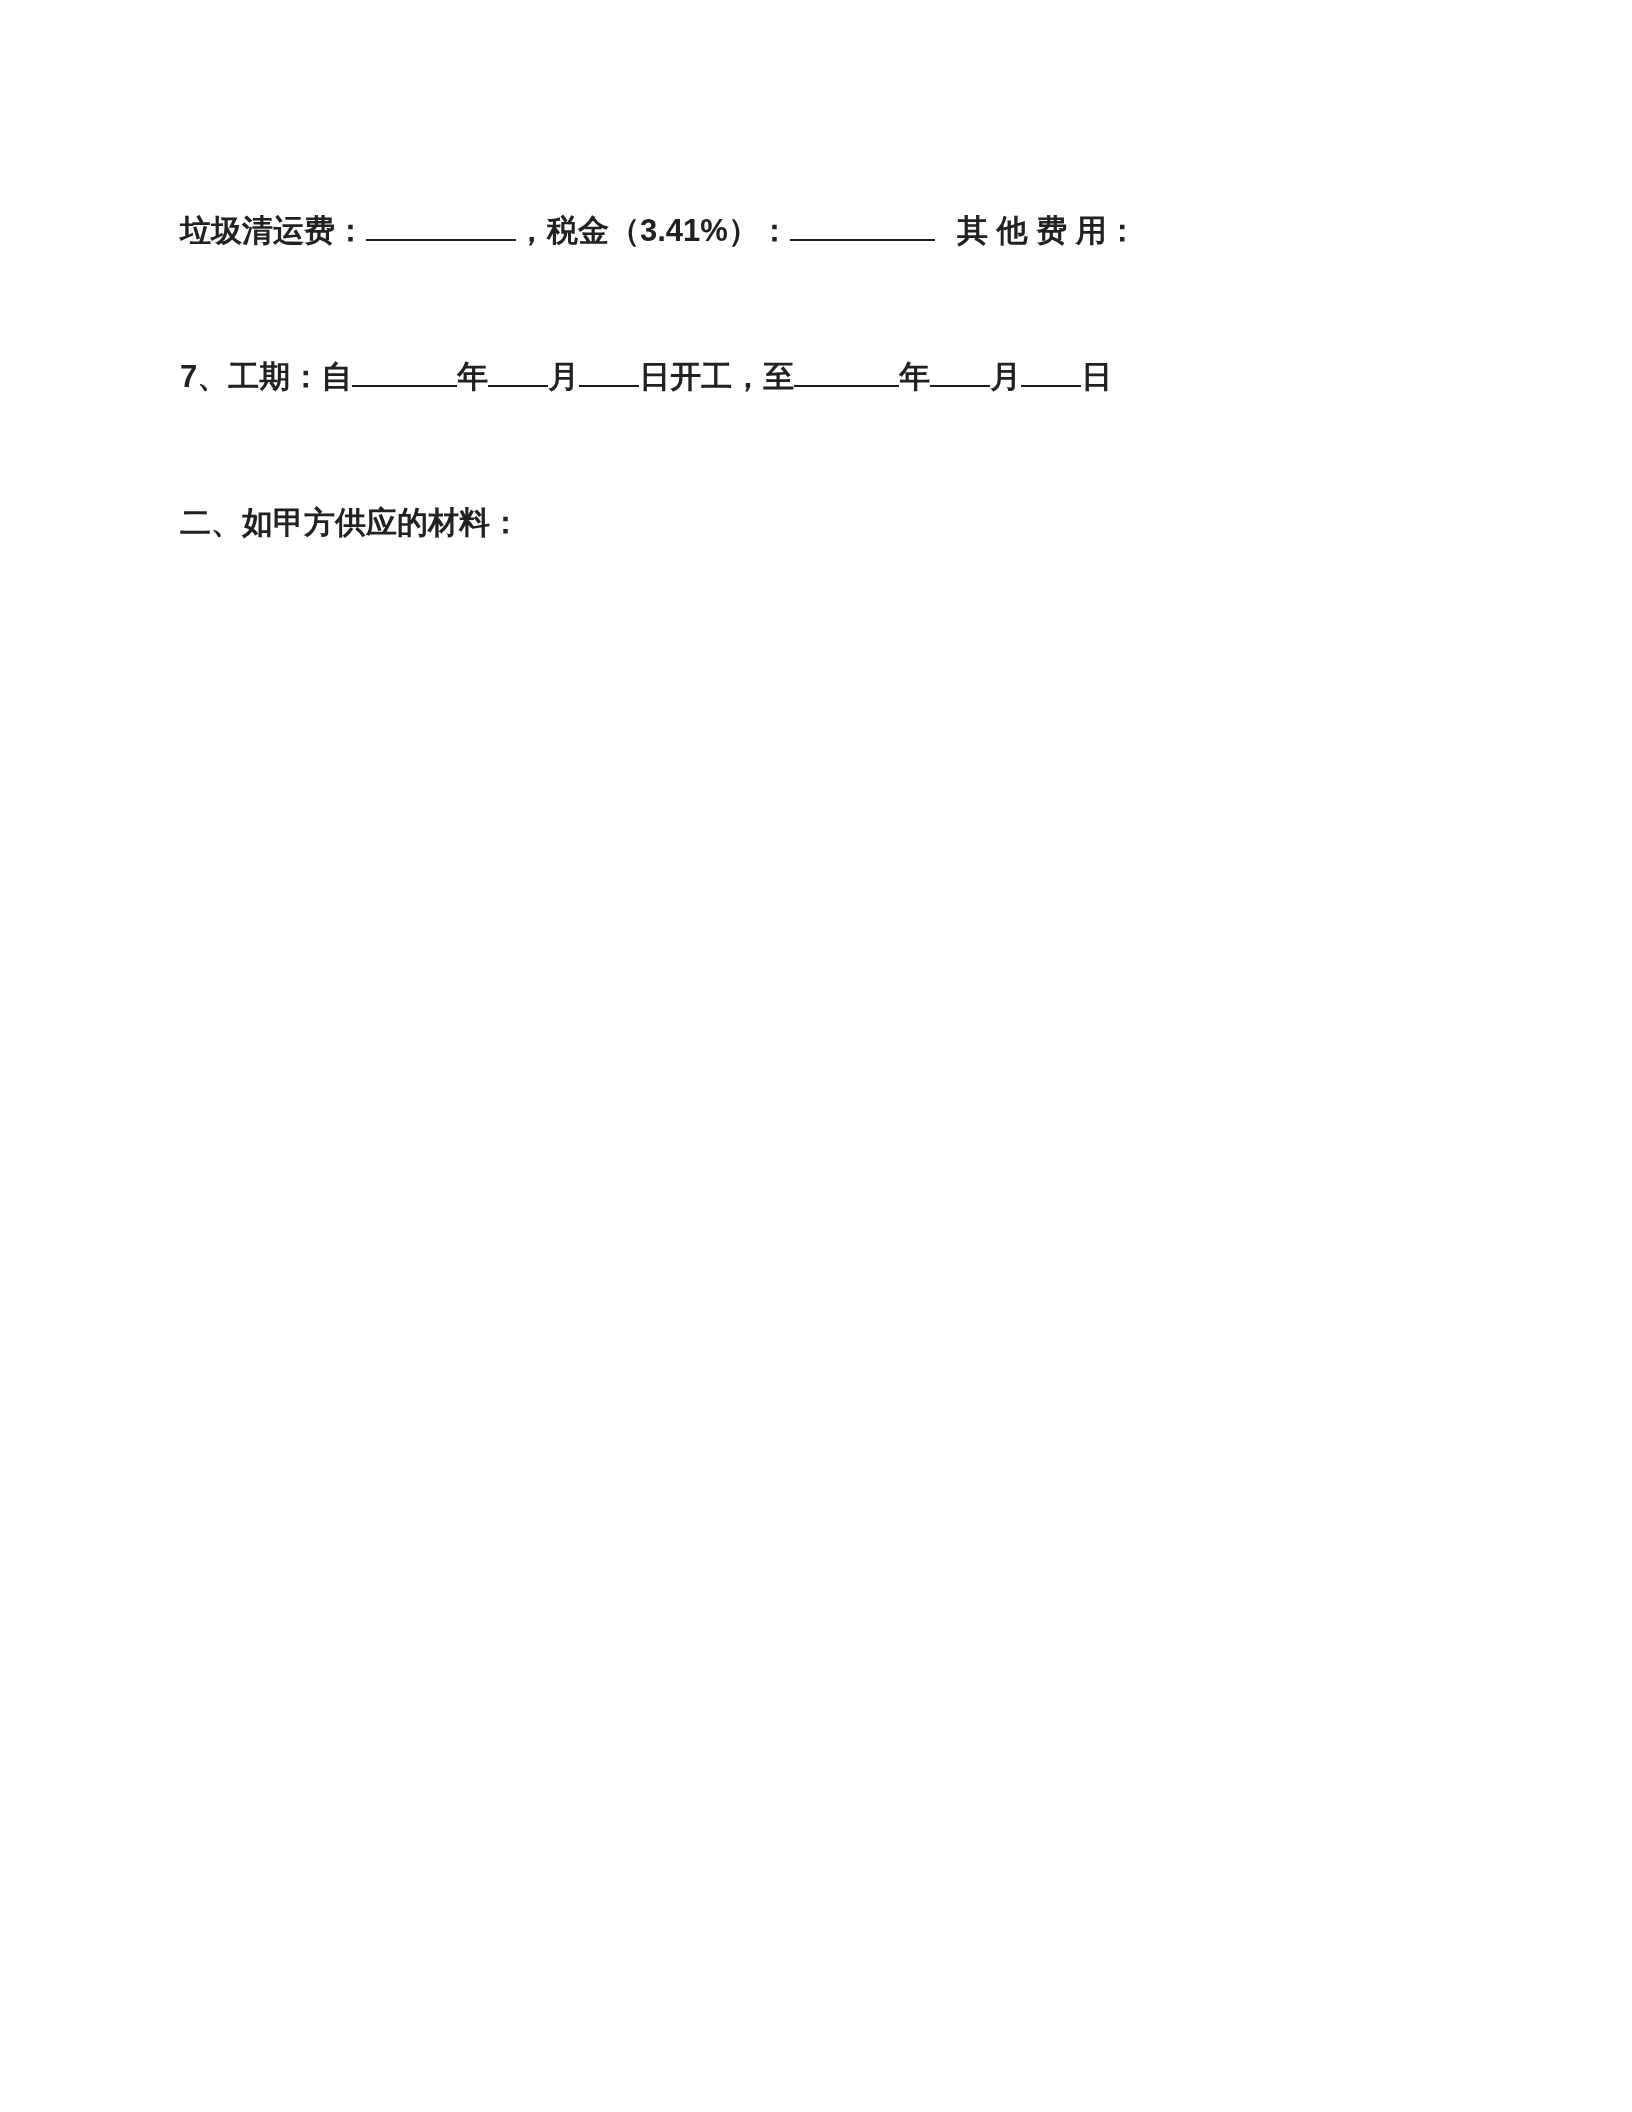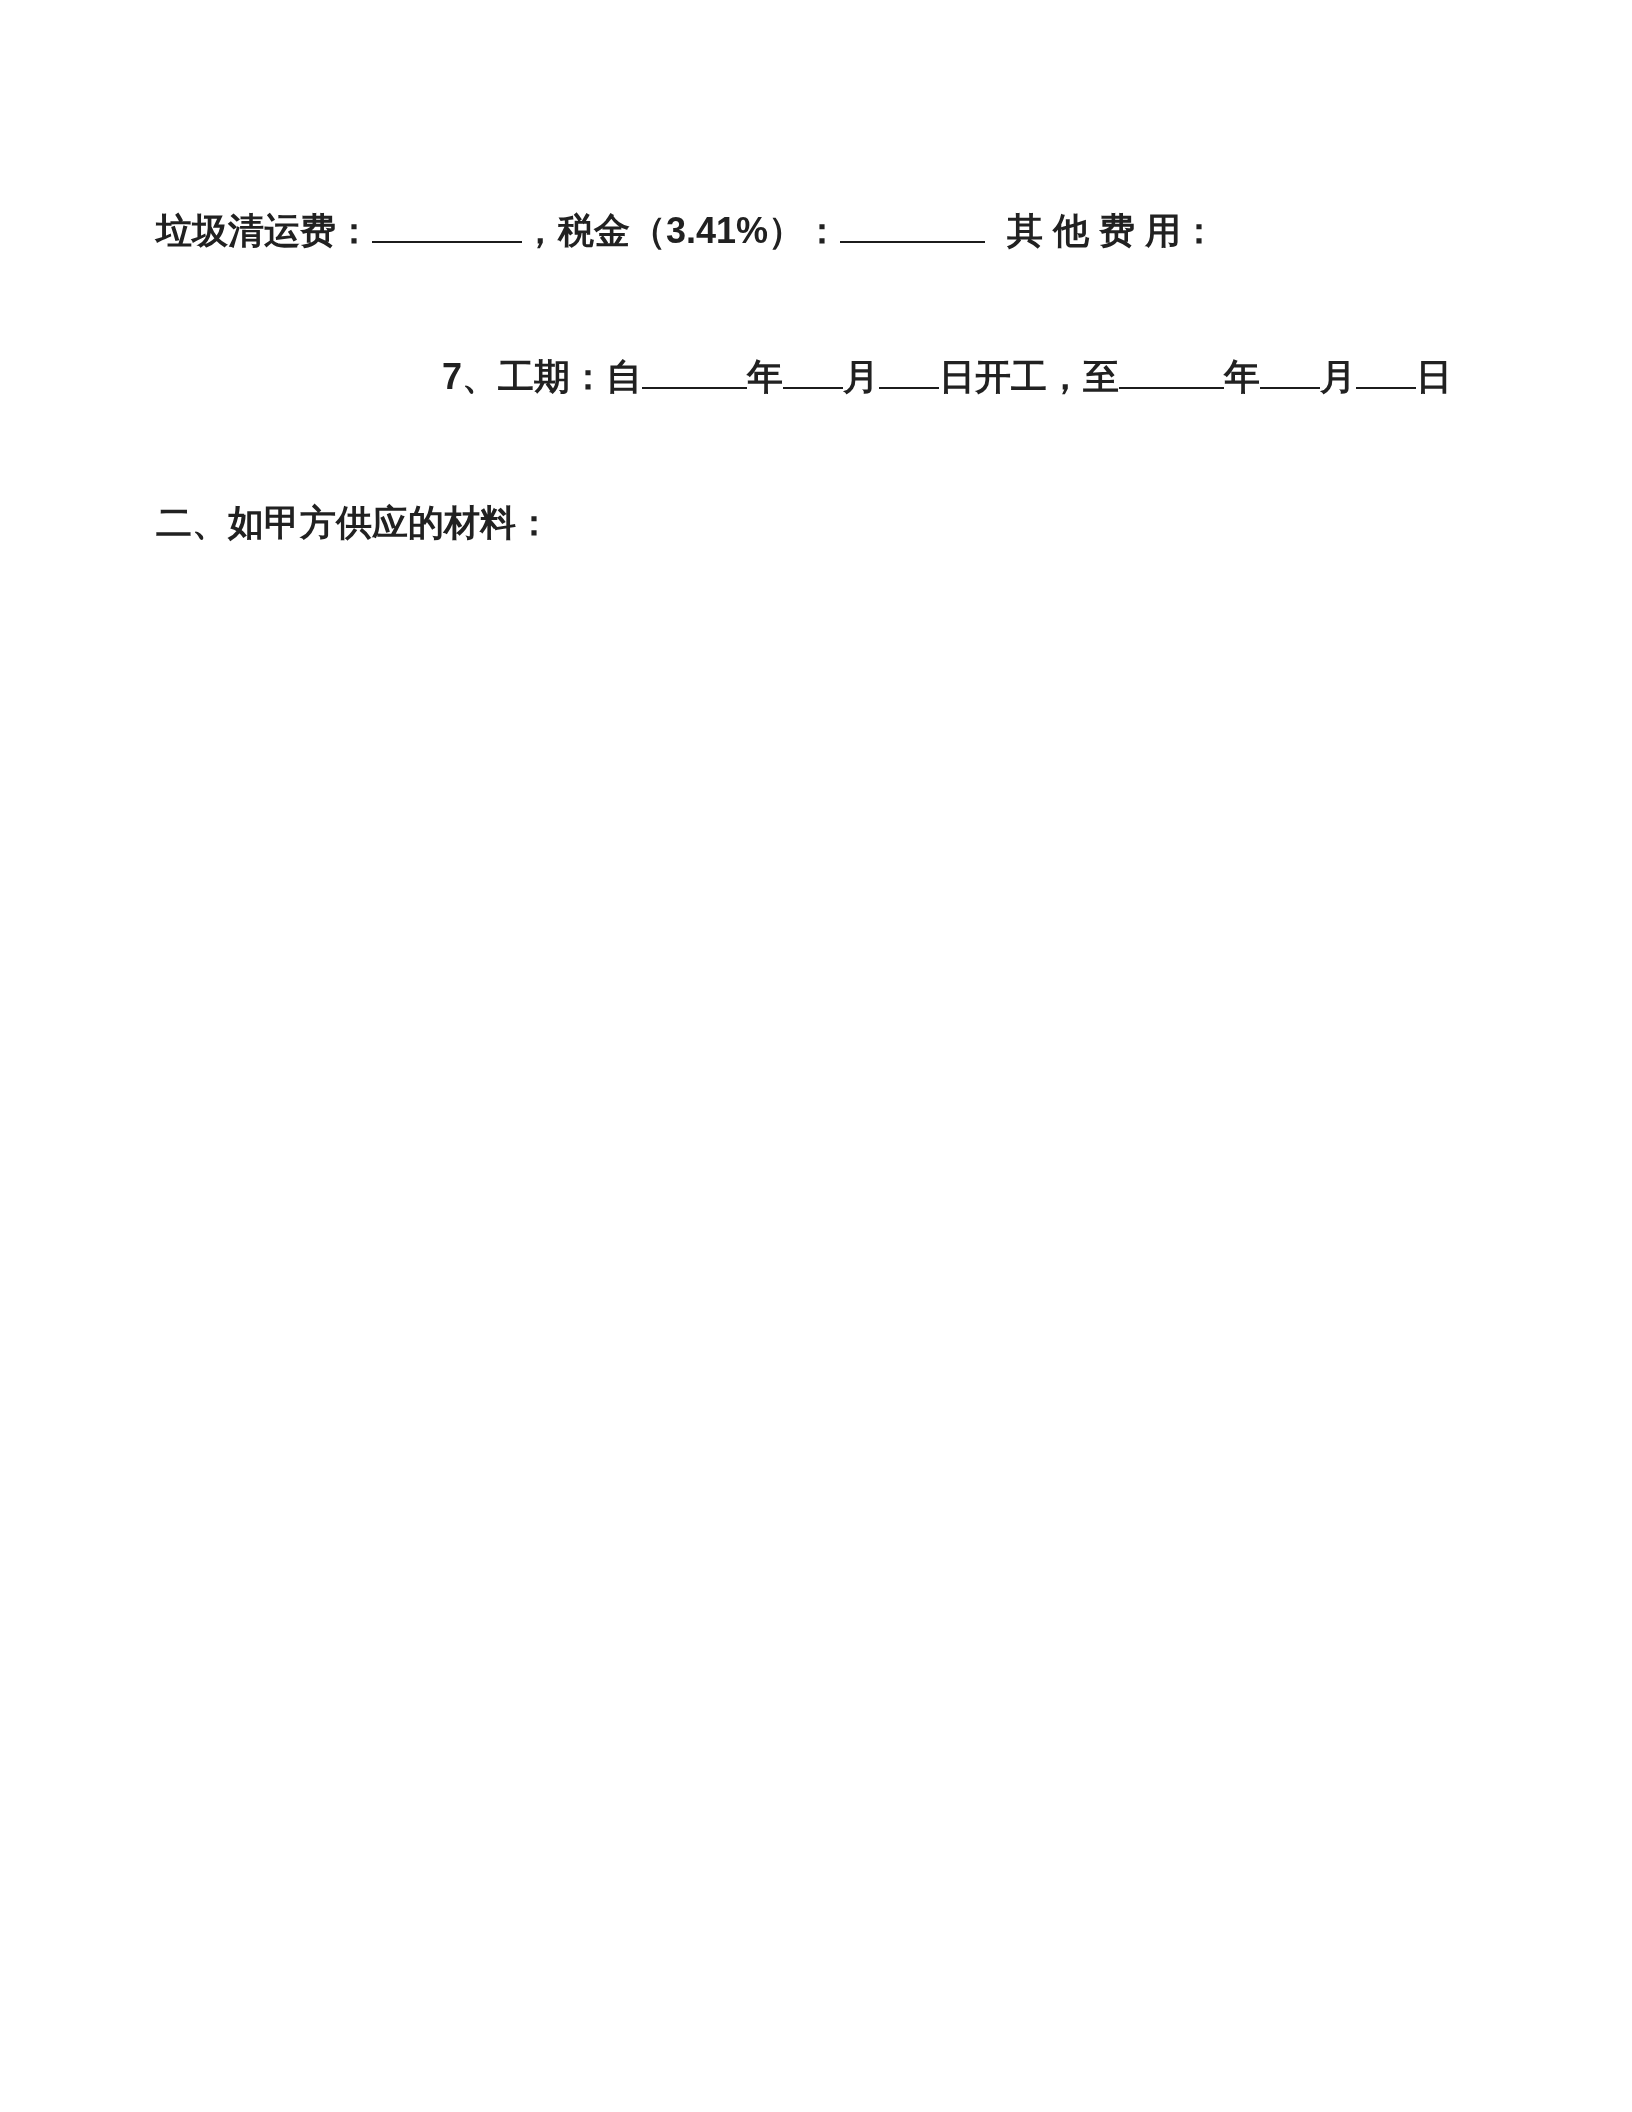--- a/index.html
+++ b/index.html
@@ -6,37 +6,36 @@
     margin: 0;
     padding: 0;
     background: #ffffff;
   }
   .page {
     position: relative;
     width: 1632px;
     height: 2112px;
     background: #ffffff;
     box-sizing: border-box;
-    padding: 188px 180px 0 84px;
+    padding: 188px 180px 0 118px;
     font-family: "Liberation Sans", "DejaVu Sans", sans-serif;
     font-weight: 700;
-    font-size: 36px;
+    font-size: 31px;
     color: #212121;
     overflow: hidden;
   }
   .para {
     margin: 0 0 60px 0;
     line-height: 86px;
   }
   .indent {
     text-indent: 2em;
   }
   .line-indent {
     padding-left: 2em;
-    text-align: right;
   }
   .justified {
     text-align: justify;
   }
   .blank {
     display: inline-block;
     vertical-align: baseline;
     height: 0.95em;
     border-bottom: 2px solid #1c1c1c;
   }

